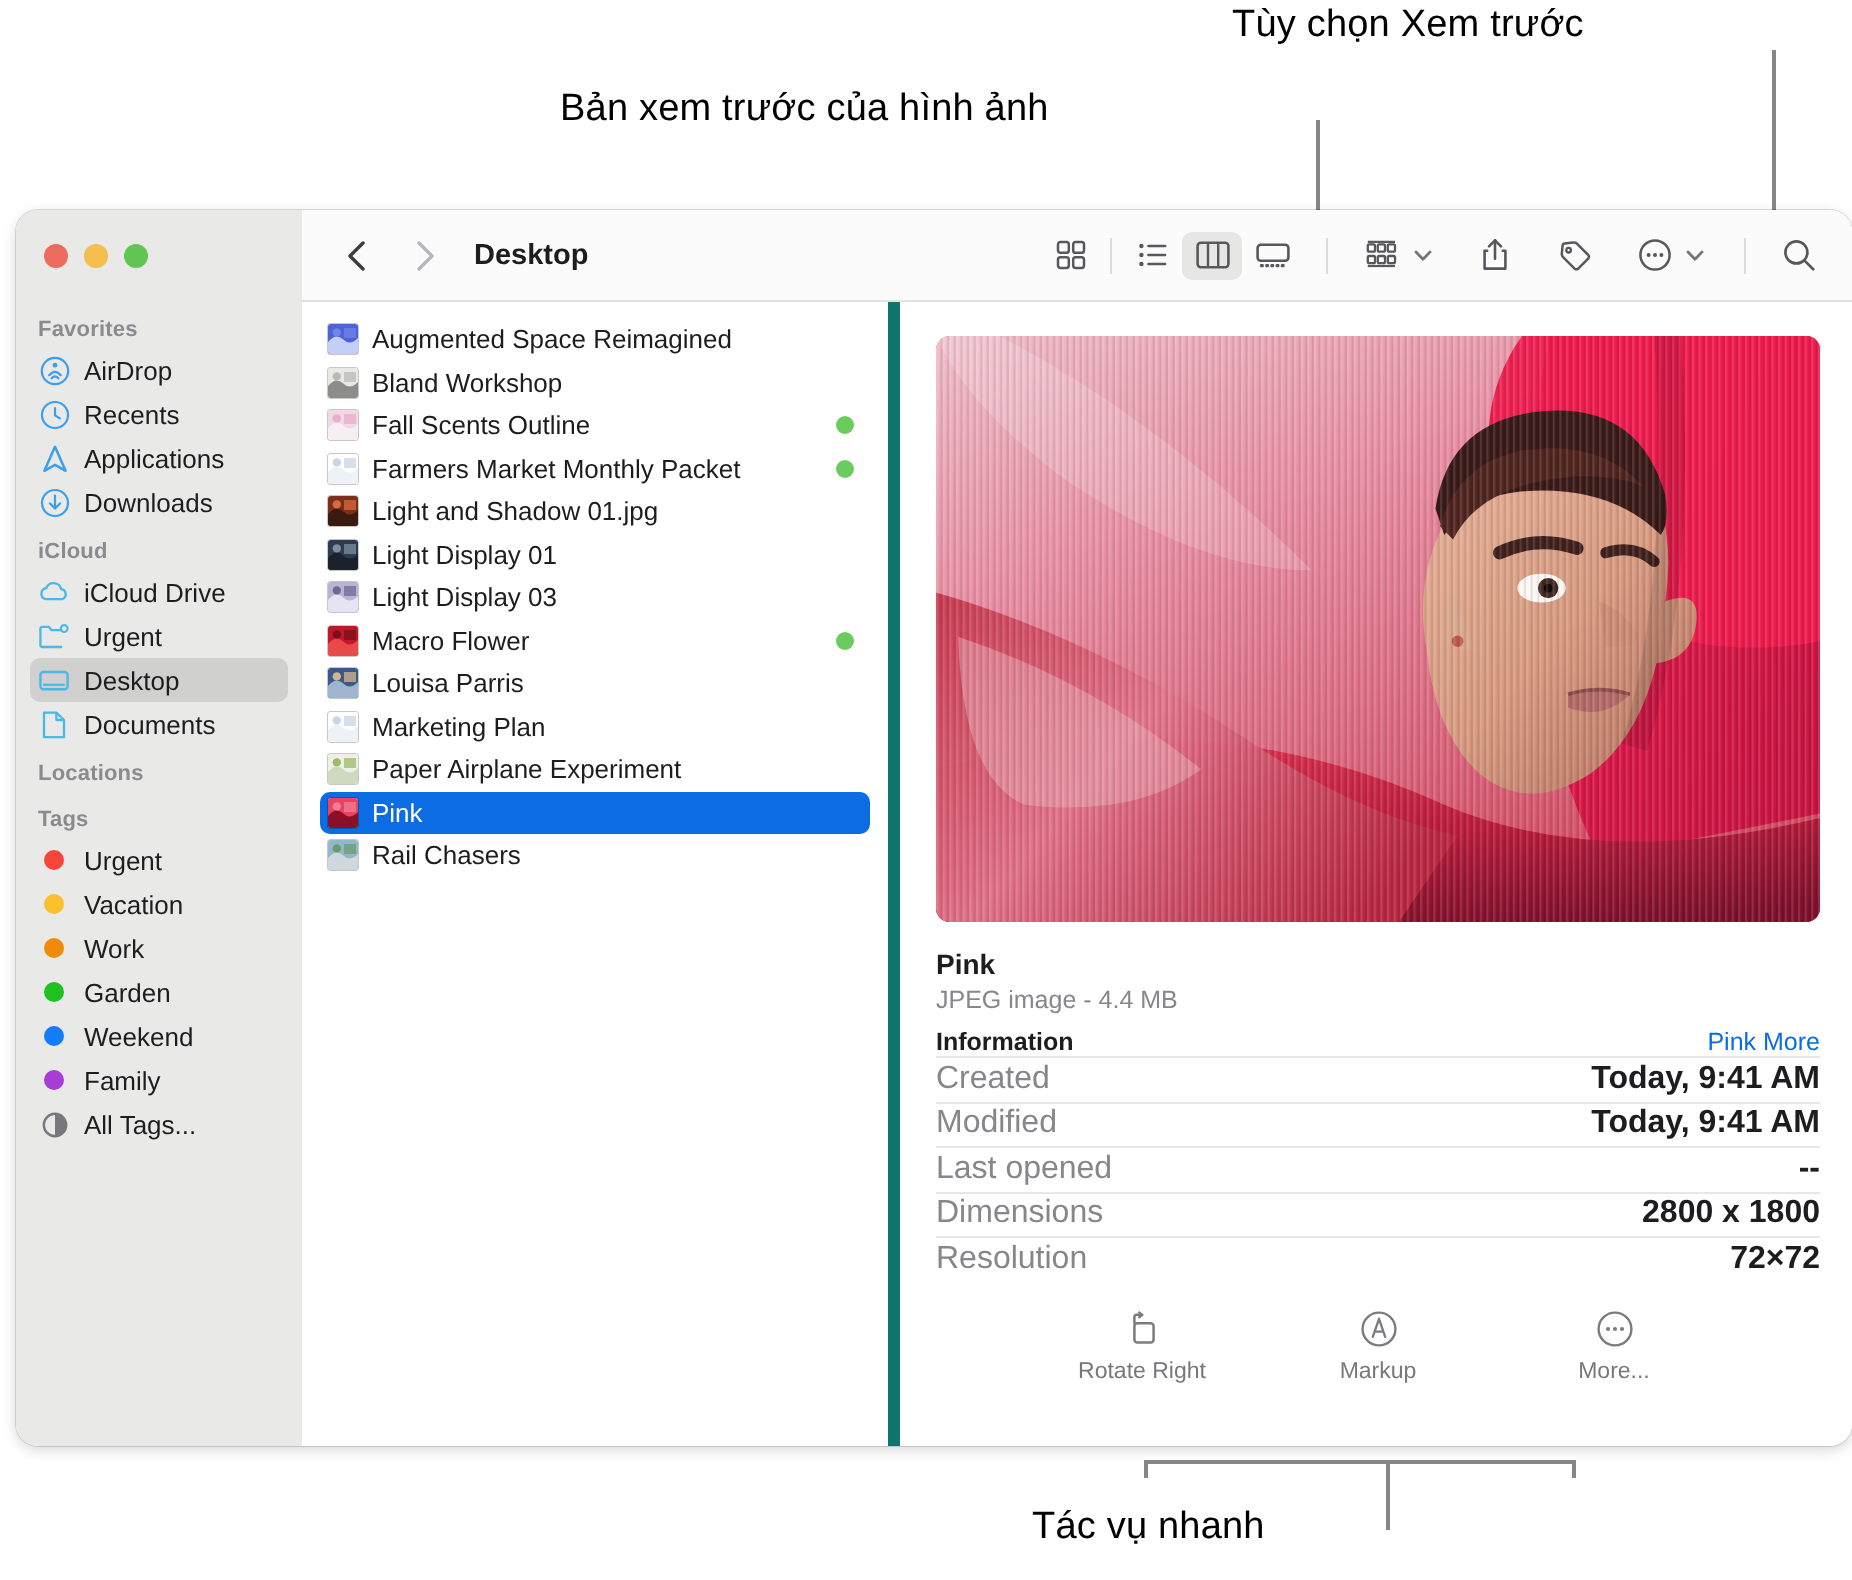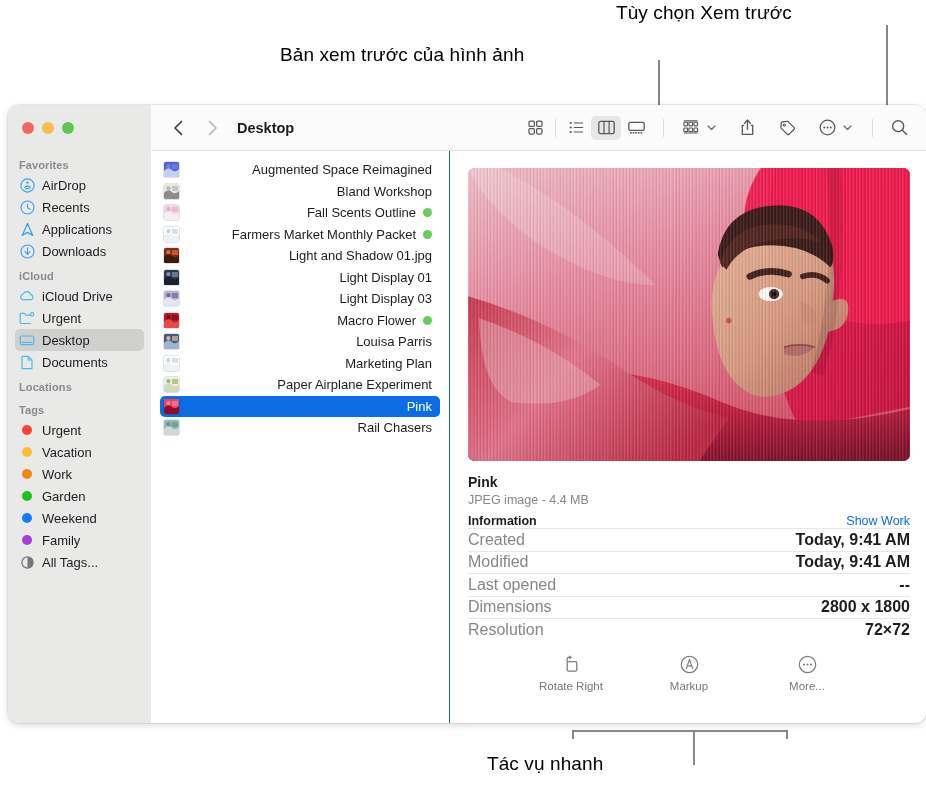--- a/index.html
+++ b/index.html
@@ -134,24 +134,23 @@
   .content {
     flex: 1 1 auto;
     display: flex;
     min-height: 0;
   }
 
   
   .filelist {
     width: 299px;
     flex: 0 0 299px;
-    border-right: 1px solid #0f766e;
+    border-right: 6px solid #0f766e;
     padding-top: 8px;
     overflow: hidden;
-    text-align: right;
   }
   .frow {
     display: flex; align-items: center;
     height: 21.5px;
     margin: 0 9px 0 9px;
     padding: 0 8px 0 4px;
     border-radius: 5px;
     font-size: 13px;
     color: #1d1d1f;
     gap: 7px;
@@ -223,21 +222,21 @@
 <body>
 
 <div id="root">
 
   <div class="callout-text" style="left:616px; top:2px;">Tùy chọn Xem trước</div>
   <div class="callout-line vline" style="left:886px; top:25px; height:505px;"></div>
 
   <div class="callout-text" style="left:280px; top:44px;text-align:right;">Bản xem trước của hình ảnh</div>
   <div class="callout-line vline" style="left:658px; top:60px; height:108px;"></div>
 
-  <div class="callout-text" style="left:487px; top:753px;">Tác vụ nhanh</div>
+  <div class="callout-text" style="left:516px; top:753px;">Tác vụ nhanh</div>
   <div class="callout-line hline" style="left:572px; top:730px; width:216px;"></div>
   <div class="callout-line vline" style="left:572px; top:730px; height:9px;"></div>
   <div class="callout-line vline" style="left:786px; top:730px; height:9px;"></div>
   <div class="callout-line vline" style="left:693px; top:730px; height:35px;"></div>
 
   <div class="window">
 
     <div class="sidebar">
       <div class="traffic">
         <span class="dot red"></span>
@@ -680,21 +679,21 @@
                 <path d="M330 0 Q340 120 316 200" fill="none" stroke="rgba(0,0,0,0.10)" stroke-width="12"></path>
               </g>
             </svg>
           </div>
 
           <div class="ptitle">Pink</div>
           <div class="psub">JPEG image - 4.4 MB</div>
 
           <div class="info-head">
             <span class="info-title">Information</span>
-            <span class="show-more">Show Work</span>
+            <span class="show-more">Pink More</span>
           </div>
 
           <div id="inforows">
               <div class="irow">
                 <span class="ikey">Created</span>
                 <span class="ival">Today, 9:41 AM</span>
               </div>
               <div class="irow">
                 <span class="ikey">Modified</span>
                 <span class="ival">Today, 9:41 AM</span>

